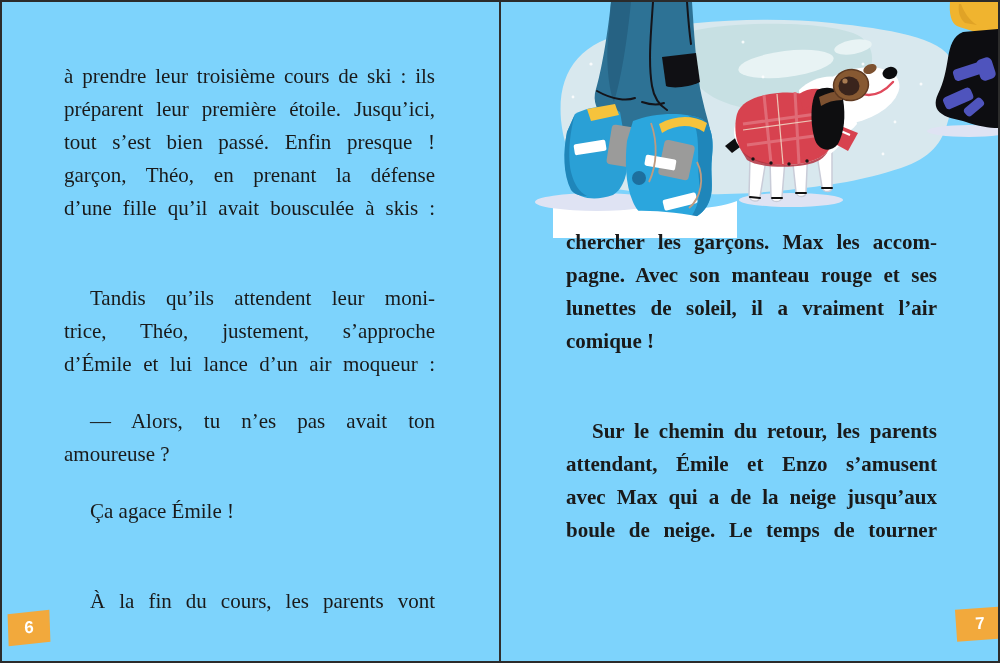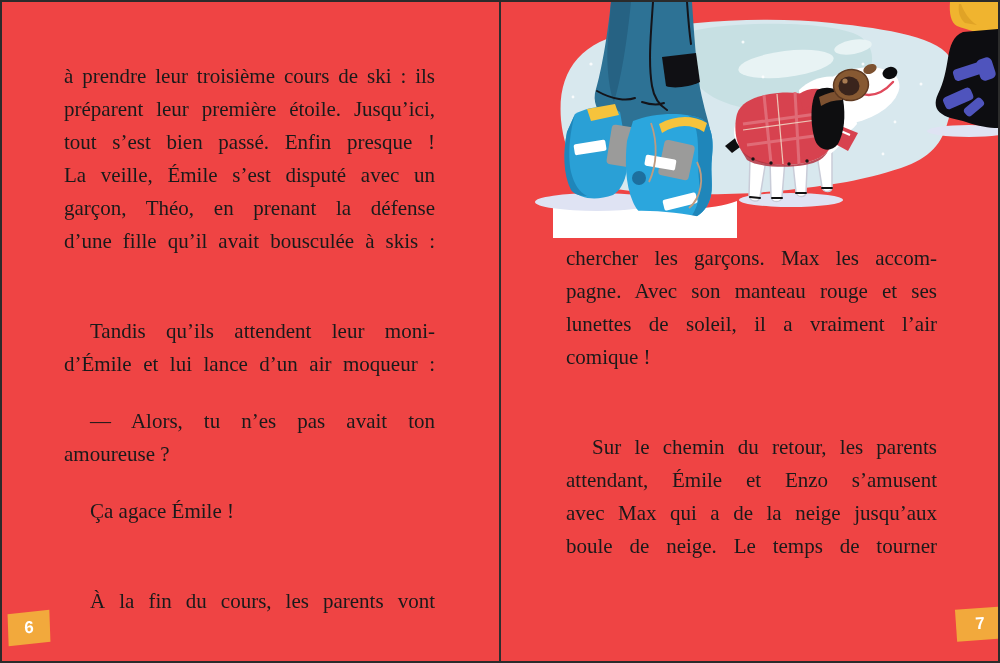--- a/index.html
+++ b/index.html
@@ -1,25 +1,25 @@
 <!DOCTYPE html>
 <html><head>
 <meta charset="utf-8">
 <style>
   html,body { margin:0; padding:0; background:#e9e9e9; }
   .book {
     position:relative; width:1000px; height:663px; box-sizing:border-box;
-    background:#ef4444; border:2px solid #2b2b2b; overflow:hidden;
+    background:#7dd3fc; border:2px solid #2b2b2b; overflow:hidden;
     font-family:"Liberation Serif","DejaVu Serif",serif; color:#1a1a1a;
   }
   .divider { position:absolute; left:497px; top:0; width:2px; height:659px; background:#2e2e2e; }
   .illus { position:absolute; left:499px; top:0; width:497px; height:236px; }
   .text-col { position:absolute; width:371px; }
   .text-col.left  { left:62px; top:58px; }
-  .text-col.right { left:564px; top:240px; }
+  .text-col.right { left:564px; top:224px;font-weight:bold; }
   .ln {
     height:33px; line-height:33px; font-size:21px;
     text-align:justify; text-align-last:justify; text-justify:inter-word;
   }
   .ln.end { text-align-last:left; }
   .ln.ind { padding-left:26px;margin-top:24px; }
   .sp { height:33px; }
   .badge {
     position:absolute; width:42px; height:32px;
     display:flex; align-items:center; justify-content:center;
@@ -158,25 +158,25 @@
         <circle fill="#a87b52" cx="344" cy="79" r="2.6"></circle>
         <ellipse fill="#7d5130" cx="369" cy="67" rx="7" ry="4.6" transform="rotate(-24 369 67)"></ellipse>
       </g>
     </g>
   </svg>
 
   <div class="text-col left">
     <div class="ln">à prendre leur troisième cours de ski : ils</div>
     <div class="ln">préparent leur première étoile. Jusqu’ici,</div>
     <div class="ln">tout s’est bien passé. Enfin presque !</div>
-    <div class="ln">La veille, Émile s’est disputé avec un</div>
     <div class="ln">garçon, Théo, en prenant la défense</div>
     <div class="ln">d’une fille qu’il avait bousculée à skis :</div>
     <div class="sp"></div>
     <div class="ln ind">Tandis qu’ils attendent leur moni-</div>
+    <div class="ln">trice, Théo, justement, s’approche</div>
     <div class="ln">d’Émile et lui lance d’un air moqueur :</div>
     <div class="ln ind">— Alors, tu n’es pas avait ton</div>
     <div class="ln end">amoureuse ?</div>
     <div class="ln end ind">Ça agace Émile !</div>
     <div class="sp"></div>
     <div class="ln ind">À la fin du cours, les parents vont</div>
   </div>
 
   <div class="text-col right">
     <div class="ln">chercher les garçons. Max les accom-</div>

